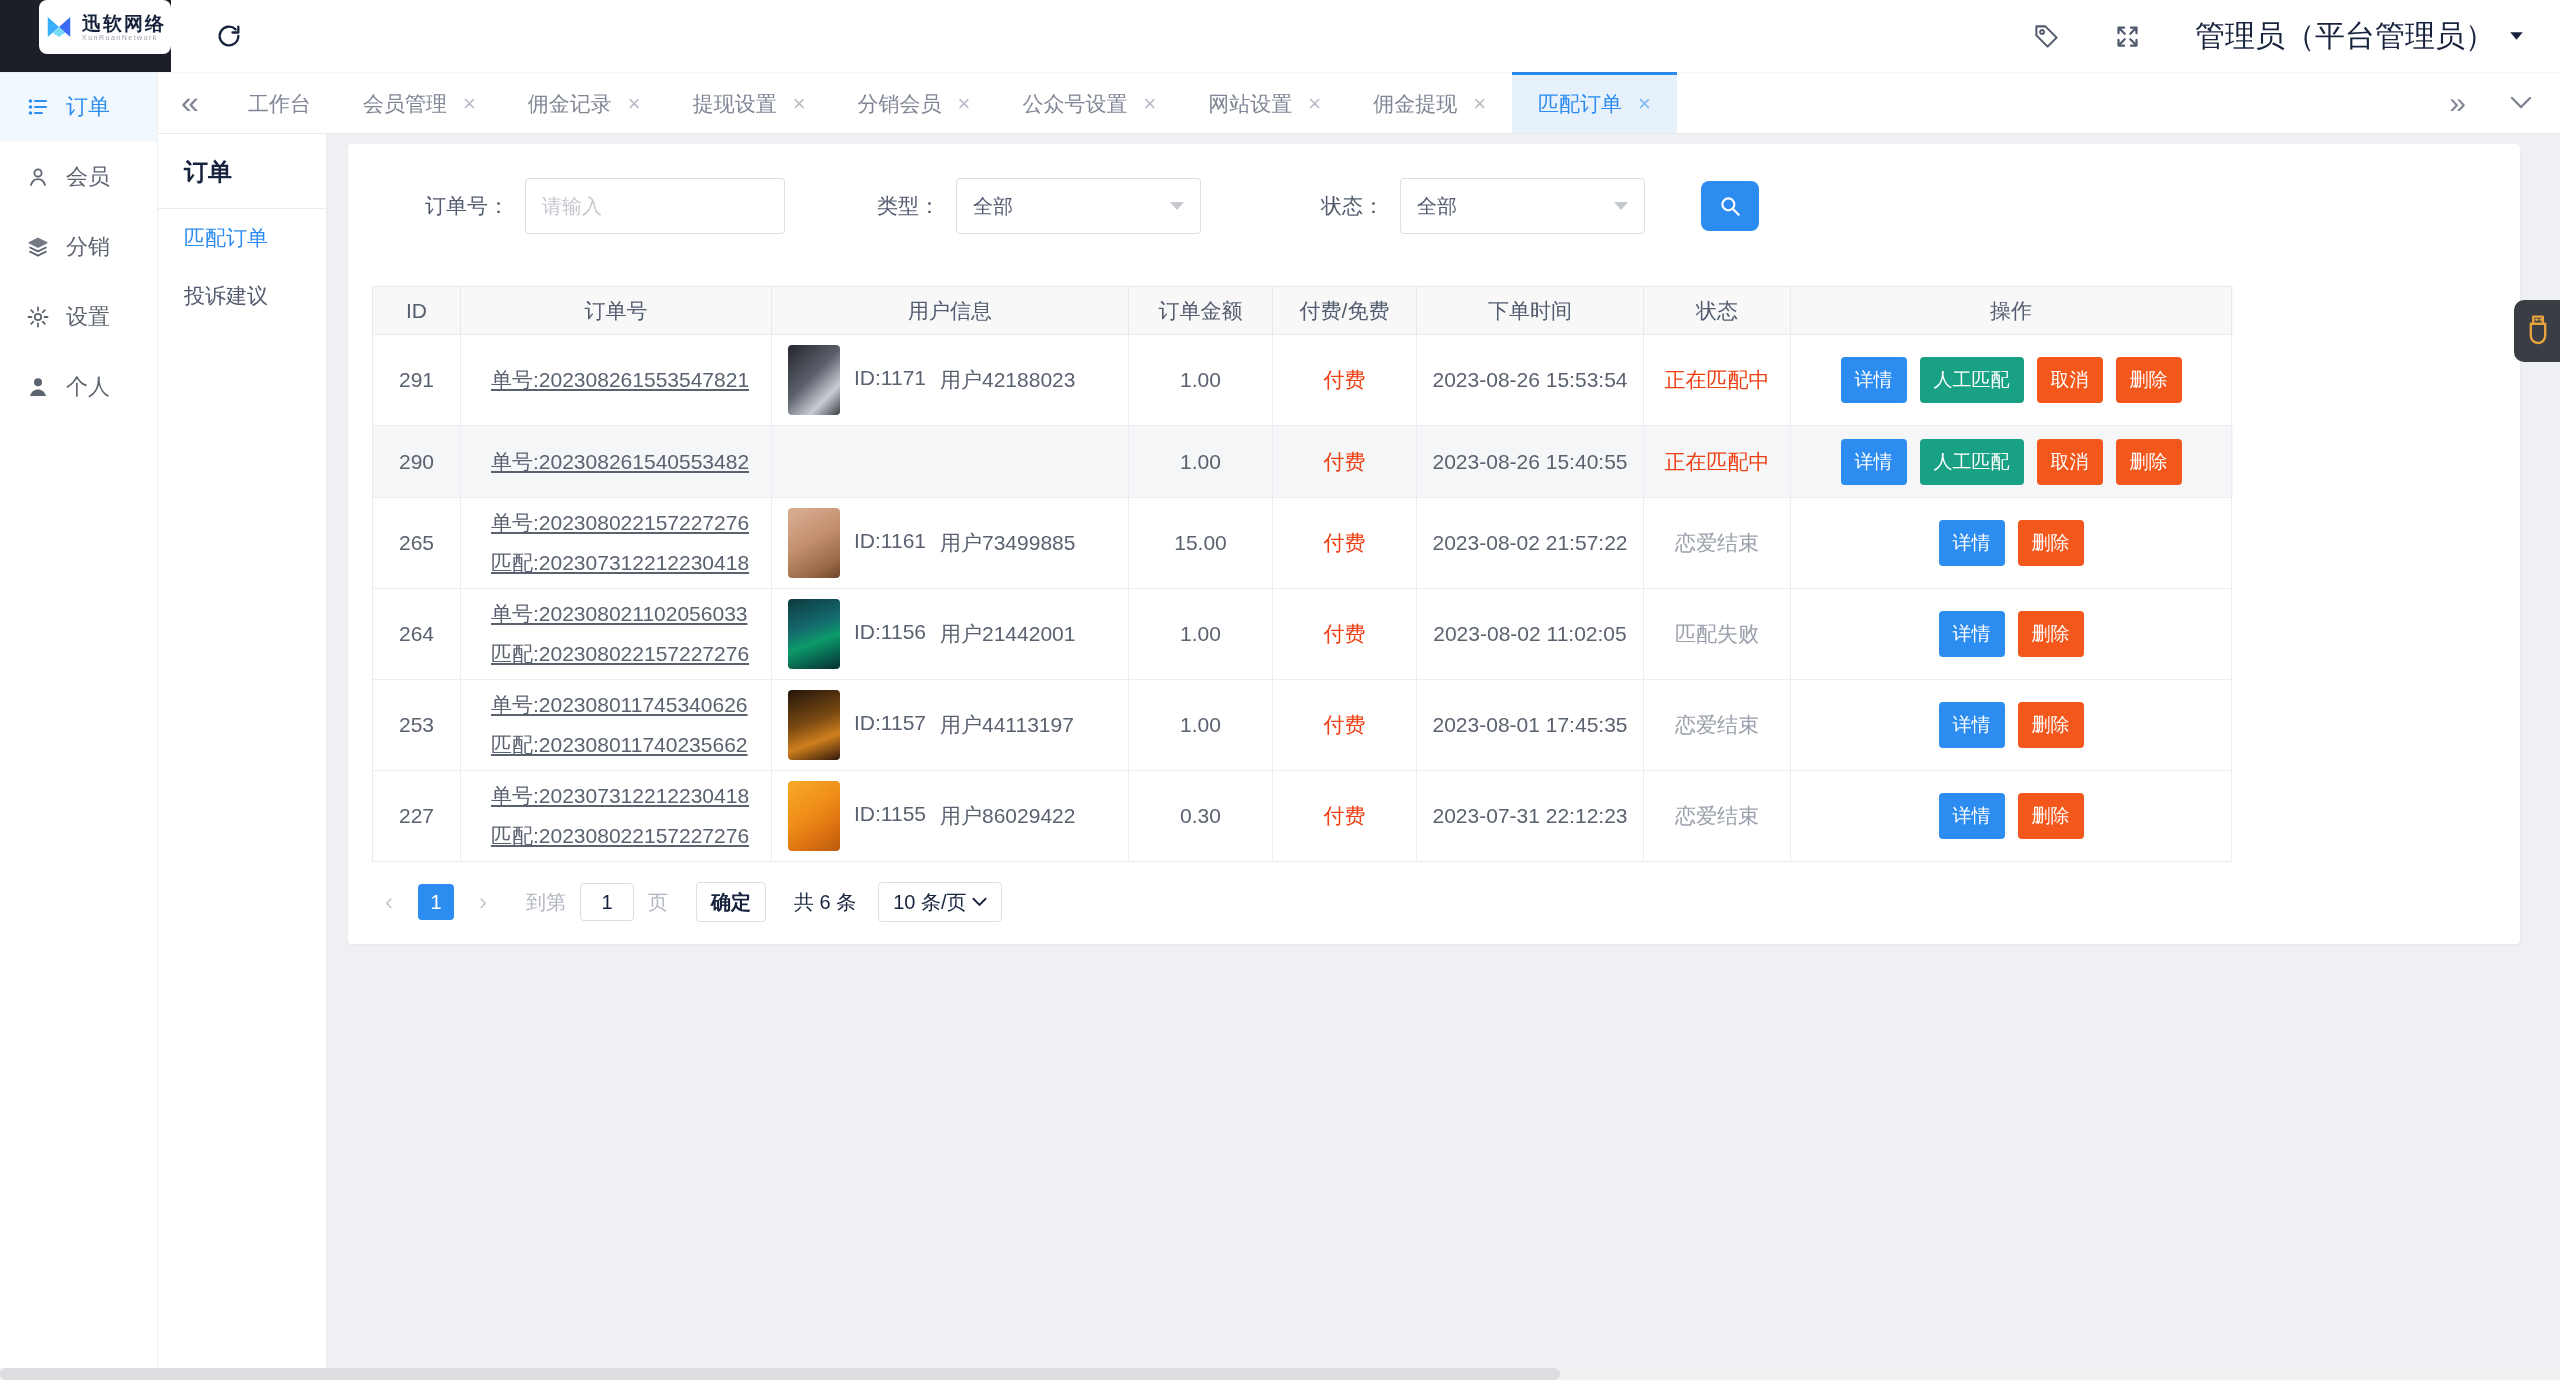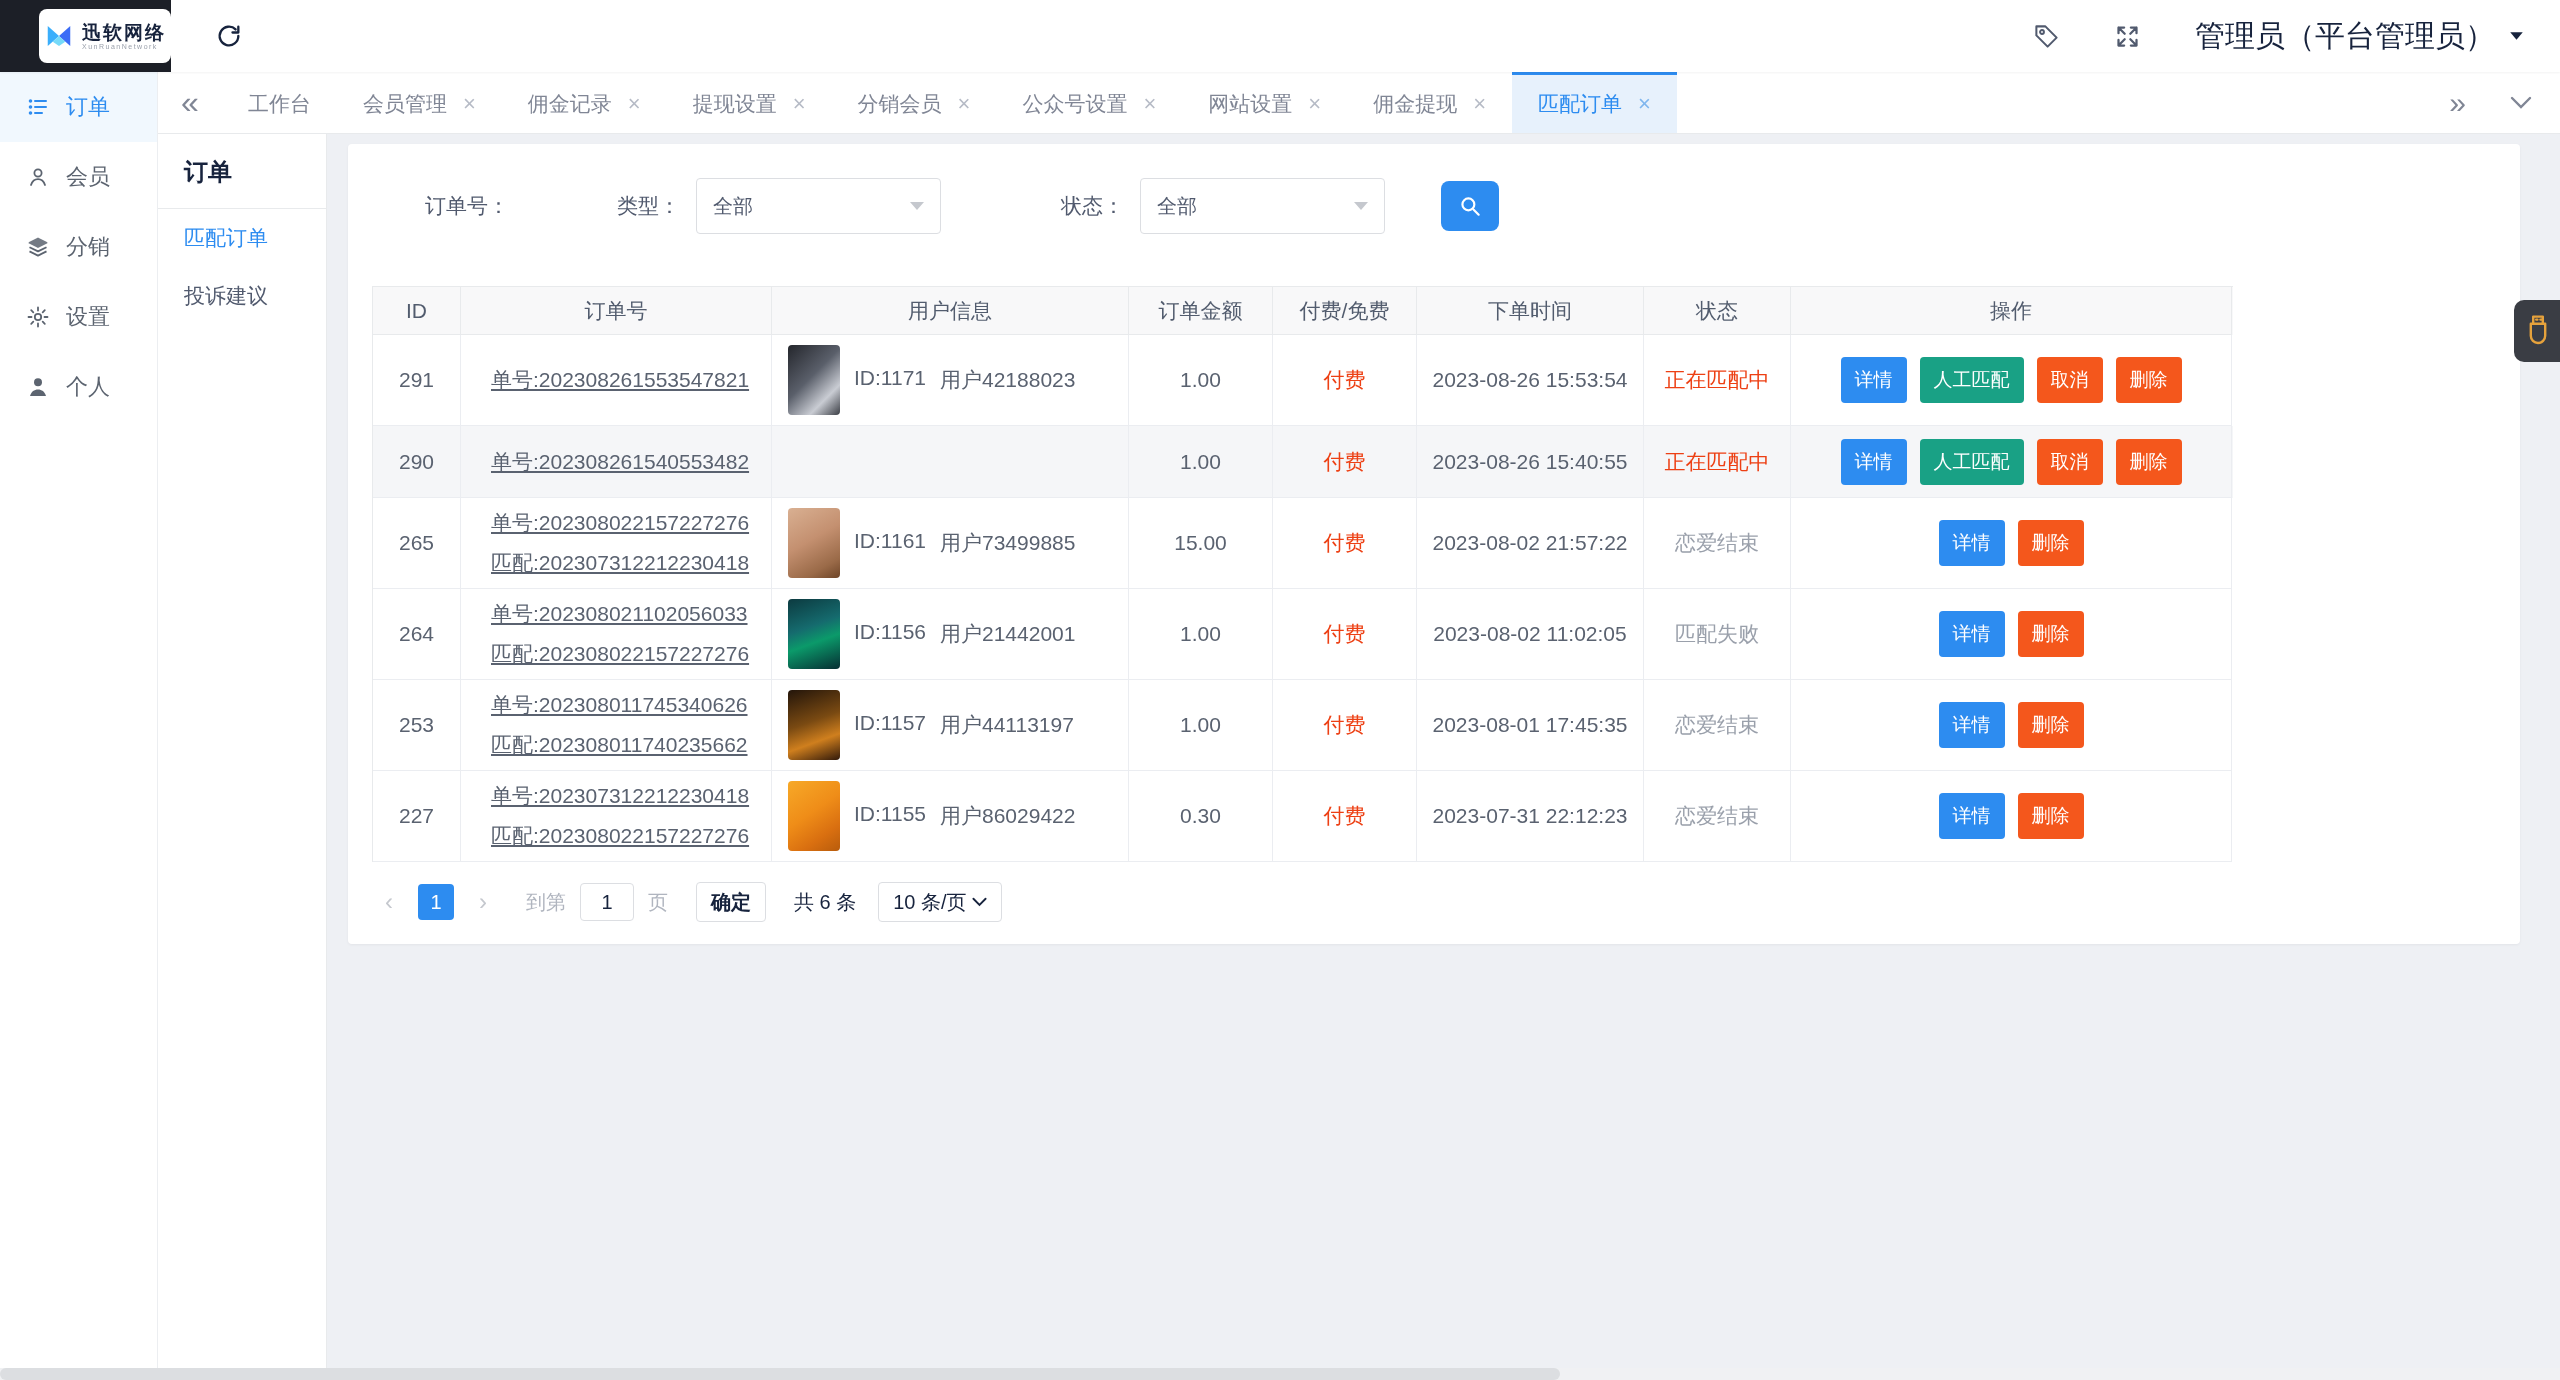--- a/index.html
+++ b/index.html
@@ -2,21 +2,21 @@
 <html><head>
 <meta charset="utf-8">
 <style>
   * { margin:0; padding:0; box-sizing:border-box; }
   html,body { width:2560px; height:1380px; overflow:hidden; }
   body { font-family:"Liberation Sans","DejaVu Sans",sans-serif; background:#eef0f4; position:relative; color:#515a6e; }
   svg { display:block; }
 
   
   .header { position:absolute; top:0; left:0; width:2560px; height:72px; display:flex; background:#fff; z-index:20; box-shadow:0 1px 2px rgba(0,0,0,.05); }
-  .logo-block { width:171px; height:72px; background:#1c1f27; display:flex; align-items:center; justify-content:center; flex:0 0 auto;padding-left:39px; }
+  .logo-block { width:171px; height:72px; background:#1c1f27; display:flex; justify-content:center; flex:0 0 auto;padding-left:39px; }
   .logo-chip { width:134px; height:54px; background:#fff; border-radius:8px; display:flex; align-items:center; justify-content:center; gap:8px; }
   .brand-col { display:flex; flex-direction:column; align-items:flex-start; }
   .brand-name { font-size:19px; font-weight:bold; color:#17233d; letter-spacing:2px; line-height:20px; }
   .brand-tag { font-size:7px; color:#9aa0ab; letter-spacing:1.5px; }
   .header-main { flex:1; display:flex; align-items:center; padding:0 36px 0 44px; }
   .icon-btn { display:flex; align-items:center; justify-content:center; cursor:pointer; }
   .header-right { margin-left:auto; display:flex; align-items:center; gap:54px; }
   .admin-group { display:flex; align-items:center; gap:14px; cursor:pointer; }
   .admin-name { font-size:30px; color:#17233d; }
 
@@ -263,20 +263,21 @@
         <span>投诉建议</span>
       </div>
     </div>
 </div>
 
 <div class="content">
   <div class="panel">
 
     <div class="filter-bar">
       <span class="f-label">订单号：</span>
+      <input class="f-input" placeholder="请输入" style="">
       <span class="f-label ml-a">类型：</span>
       <div class="f-select">
         <span>全部</span>
         <span class="sel-caret"></span>
       </div>
       <span class="f-label ml-b">状态：</span>
       <div class="f-select">
         <span>全部</span>
         <span class="sel-caret"></span>
       </div>

